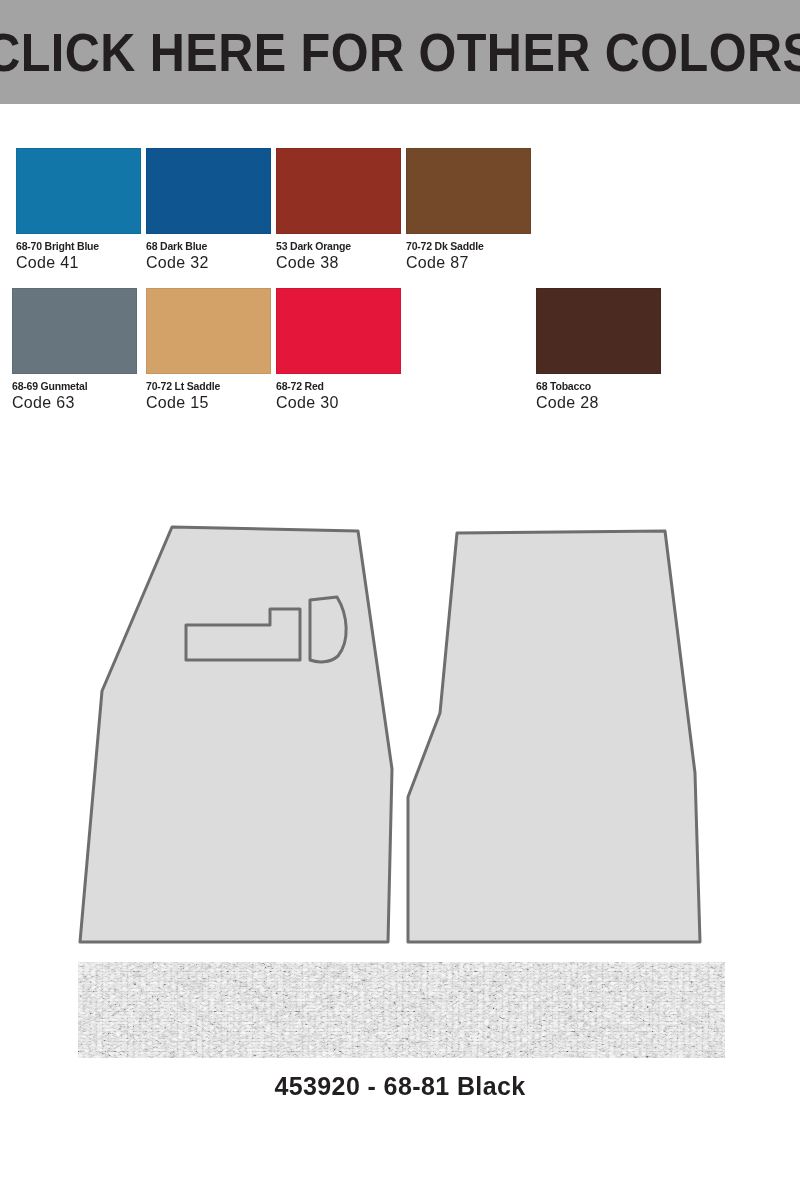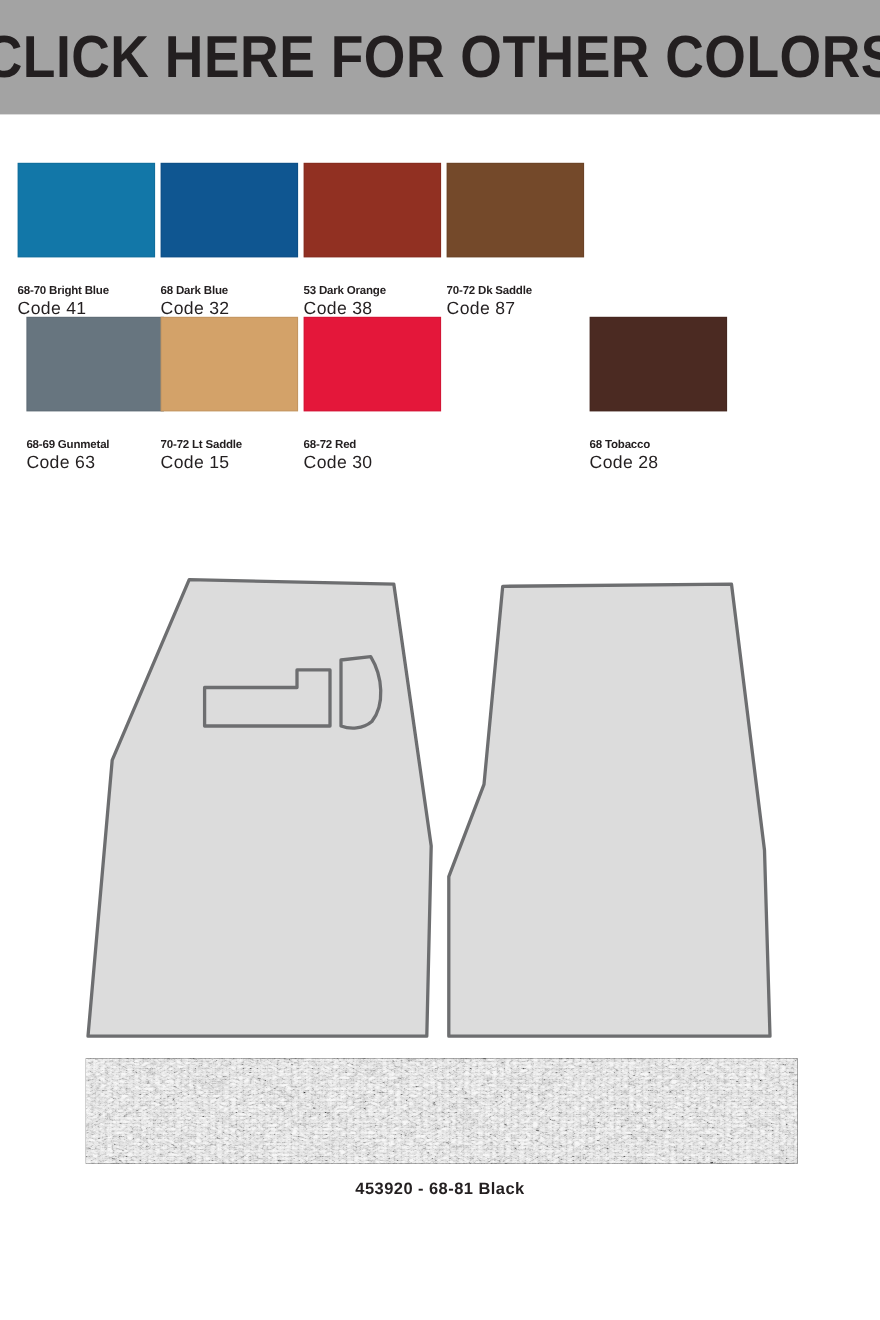--- a/index.html
+++ b/index.html
@@ -61,21 +61,21 @@
     width: 125px;
     cursor: pointer;
   }
   .swatch-chip {
     width: 125px;
     height: 86px;
     box-sizing: border-box;
     border: 1px solid rgba(0,0,0,0.07);
   }
   .swatch-label {
-    margin-top: 24px;
+    margin-top: 6px;
     font-size: 10.5px;
     font-weight: 700;
     color: #231f20;
     line-height: 1.15;
     letter-spacing: -0.2px;
     white-space: nowrap;
   }
   .swatch-code {
     margin-top: 2px;
     font-size: 16px;
@@ -112,21 +112,21 @@
     display: block;
   }
 
   
   .product-caption {
     position: absolute;
     left: 0;
     top: 1072px;
     width: 800px;
     text-align: center;
-    font-size: 15px;
+    font-size: 25px;
     font-weight: 700;
     color: #231f20;
     letter-spacing: 0.4px;
   }
 </style>
 </head>
 <body>
 
 <div class="header-banner">
   <div class="header-title">CLICK HERE FOR OTHER COLORS</div>
@@ -159,21 +159,21 @@
       <div class="swatch-label">70-72 Dk Saddle</div>
       <div class="swatch-code">Code  87</div>
     </div>
 
 
 
   </div>
 
   <div class="swatch-row">
 
-    <div class="swatch-cell" style="left:24px">
+    <div class="swatch-cell" style="left:12px">
       <div class="swatch-chip" style="background:#67757f"></div>
       <div class="swatch-label">68-69 Gunmetal</div>
       <div class="swatch-code">Code  63</div>
     </div>
 
     <div class="swatch-cell" style="left:146px">
       <div class="swatch-chip" style="background:#d3a269"></div>
       <div class="swatch-label">70-72 Lt Saddle</div>
       <div class="swatch-code">Code  15</div>
     </div>

